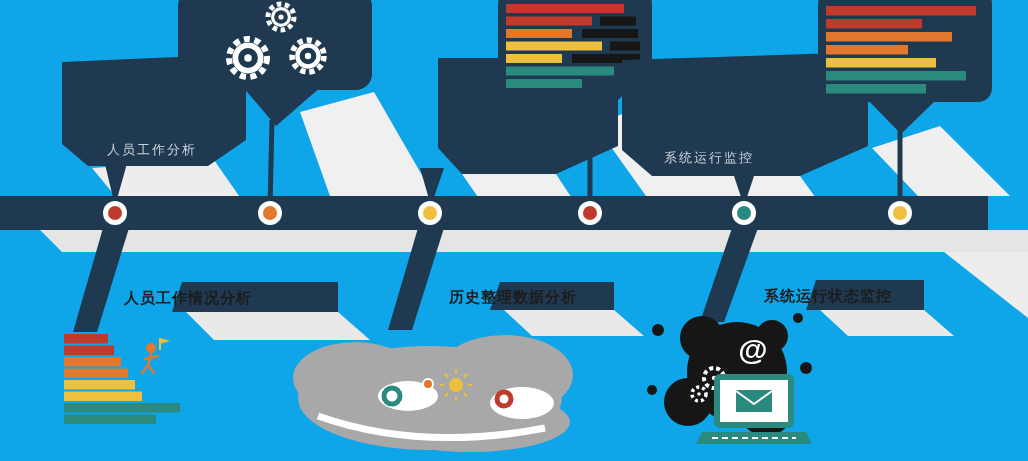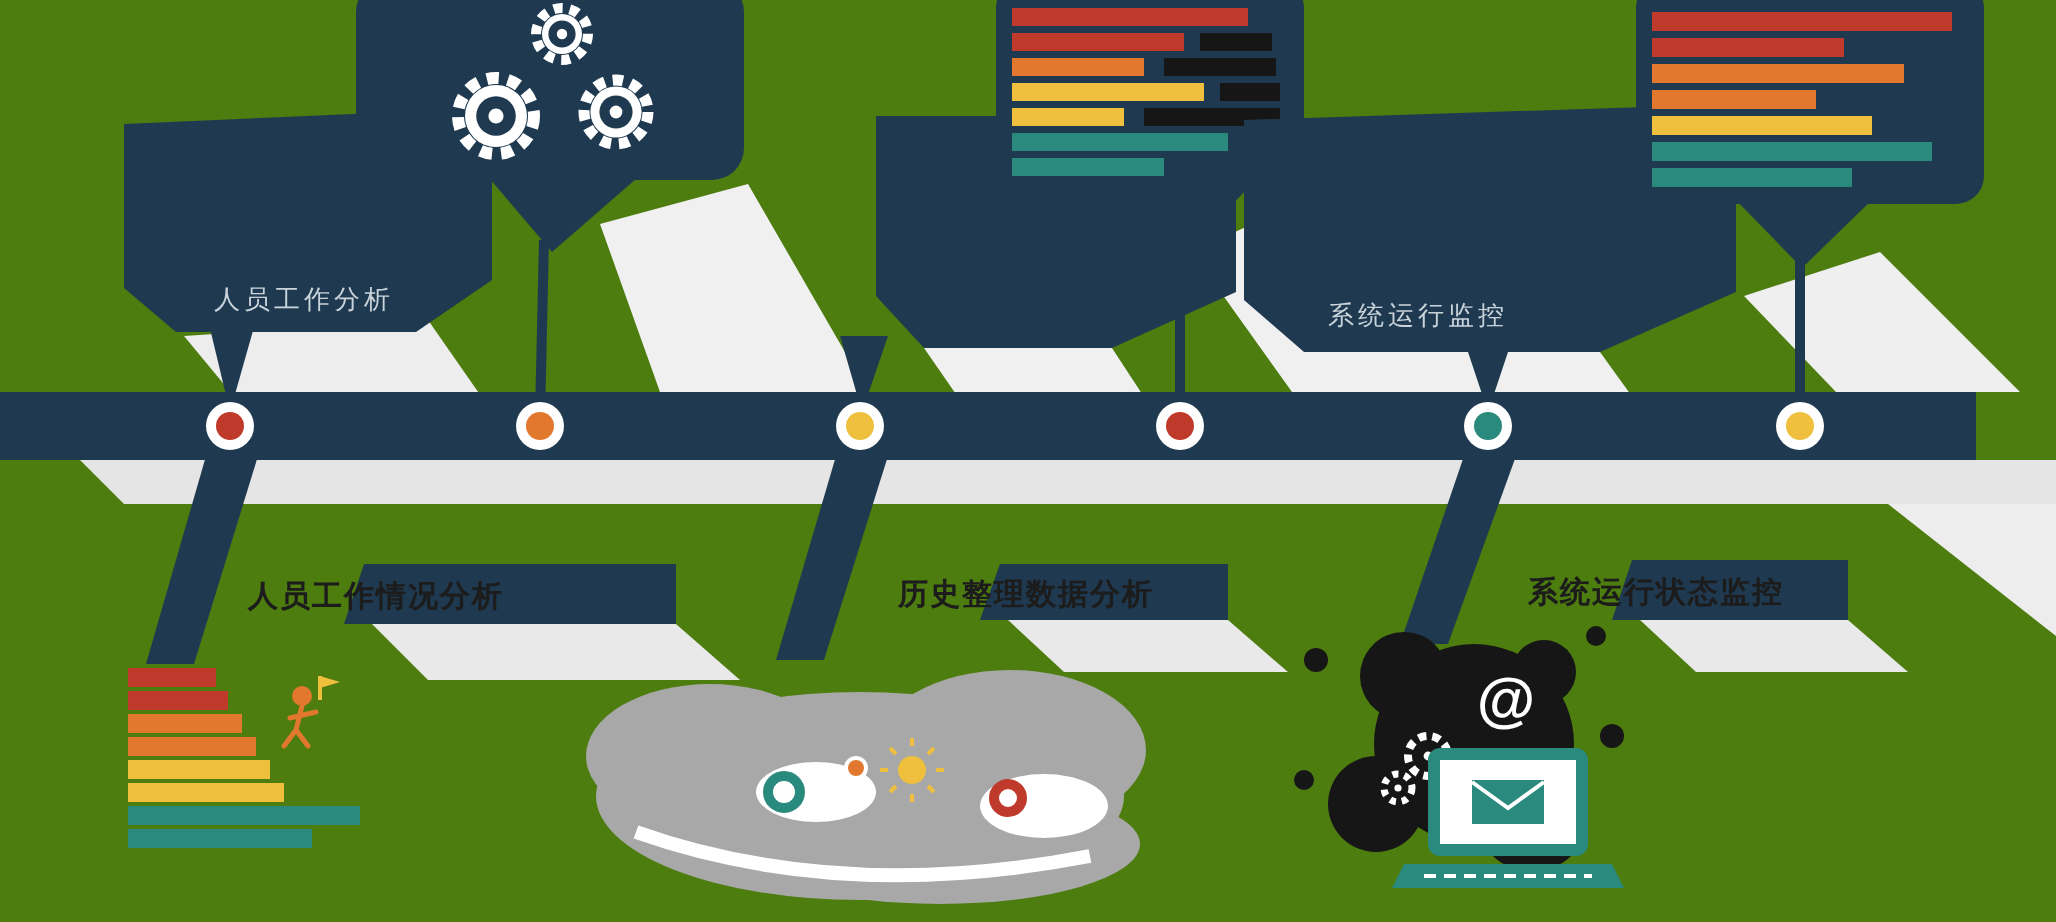--- a/index.html
+++ b/index.html
@@ -1,16 +1,16 @@
 <!DOCTYPE html>
 <html><head>
 <meta charset="utf-8">
 <style>
   html,body{margin:0;padding:0;background:#ffffff;}
-  .canvas{width:1028px;height:461px;position:relative;overflow:hidden;background:#4d7c0f;
+  .canvas{width:1028px;height:461px;position:relative;overflow:hidden;background:#0ea5e9;
           font-family:"Liberation Sans",sans-serif;}
   svg text{font-family:"Liberation Sans",sans-serif;}
   .banner-text{font-size:15px;font-weight:bold;fill:#1c1c1c;letter-spacing:1px;}
   .top-text{font-size:13px;fill:#c9d3da;letter-spacing:2px;}
   .at-text{font-size:30px;font-weight:bold;fill:#ffffff;}
 </style>
 </head>
 <body>
 
 <div class="canvas">

